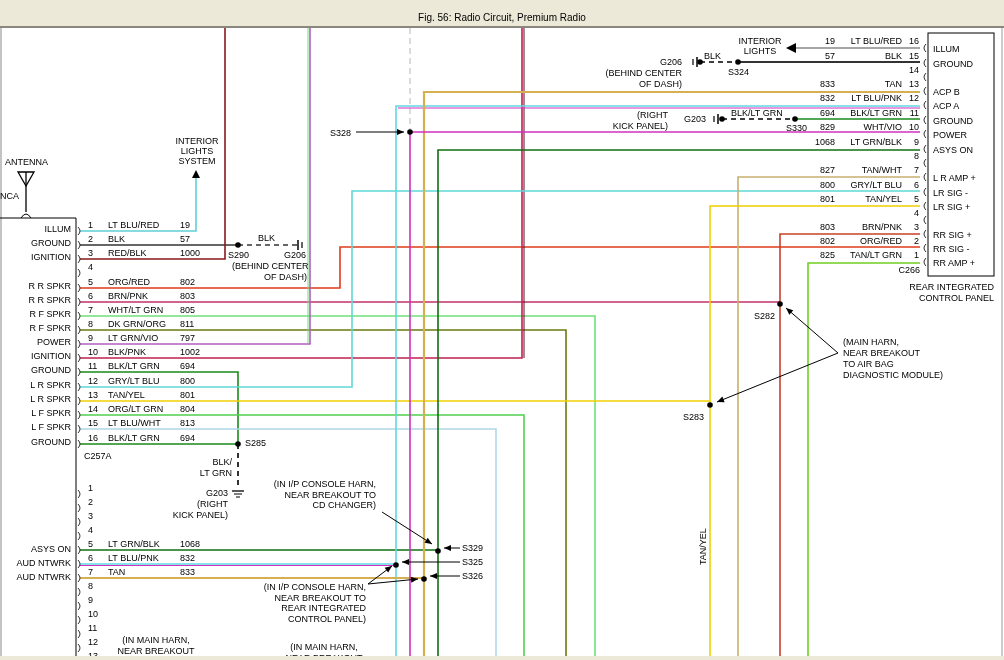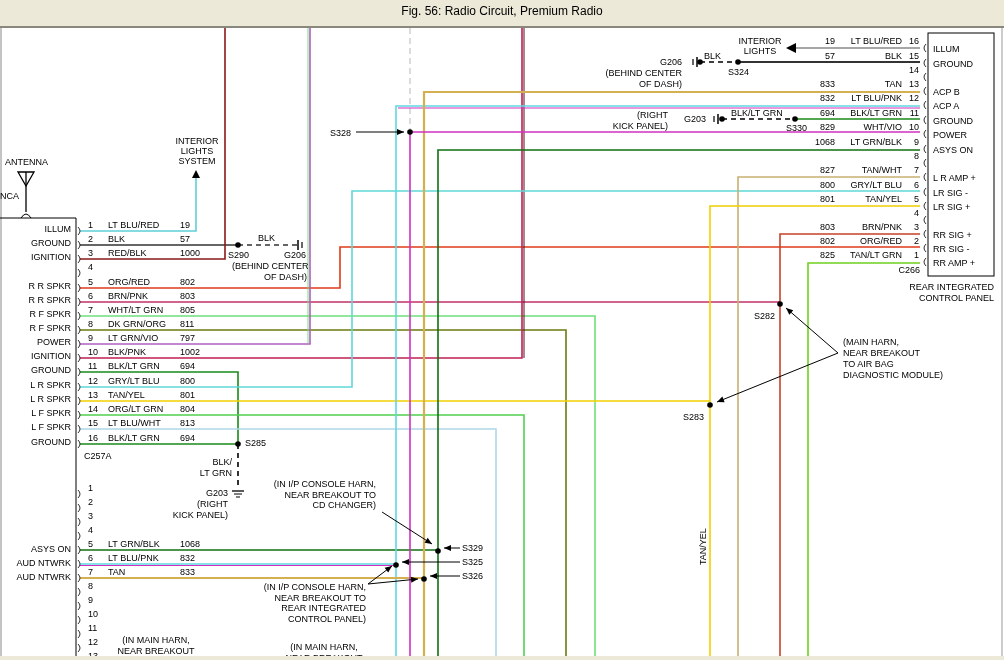--- a/index.html
+++ b/index.html
@@ -1,18 +1,18 @@
 <!DOCTYPE html>
 <html><head>
 <meta charset="utf-8">
 <style>
   html,body{margin:0;padding:0;}
   body{width:1004px;height:660px;overflow:hidden;background:#ece9d8;font-family:"Liberation Sans",sans-serif;}
   .titlebar{position:absolute;left:0;top:0;width:1004px;height:28px;background:#ece9d8;border-bottom:2px solid #8a877c;box-sizing:border-box;}
-  .titlebar .t{position:absolute;left:0;right:0;top:4px;text-align:center;font-size:12px;color:#000;}
+  .titlebar .t{position:absolute;left:0;right:0;top:12px;text-align:center;font-size:10px;color:#000;}
   .canvas{position:absolute;left:0;top:28px;width:1004px;height:628px;background:#fff;overflow:hidden;}
   .bottombar{position:absolute;left:0;top:656px;width:1004px;height:4px;background:#ece9d8;}
   svg text{font-family:"Liberation Sans",sans-serif;font-size:9px;fill:#000;}
 </style>
 </head>
 <body>
 
 <div class="titlebar">
   <div class="t">Fig. 56: Radio Circuit, Premium Radio</div>
 </div>

